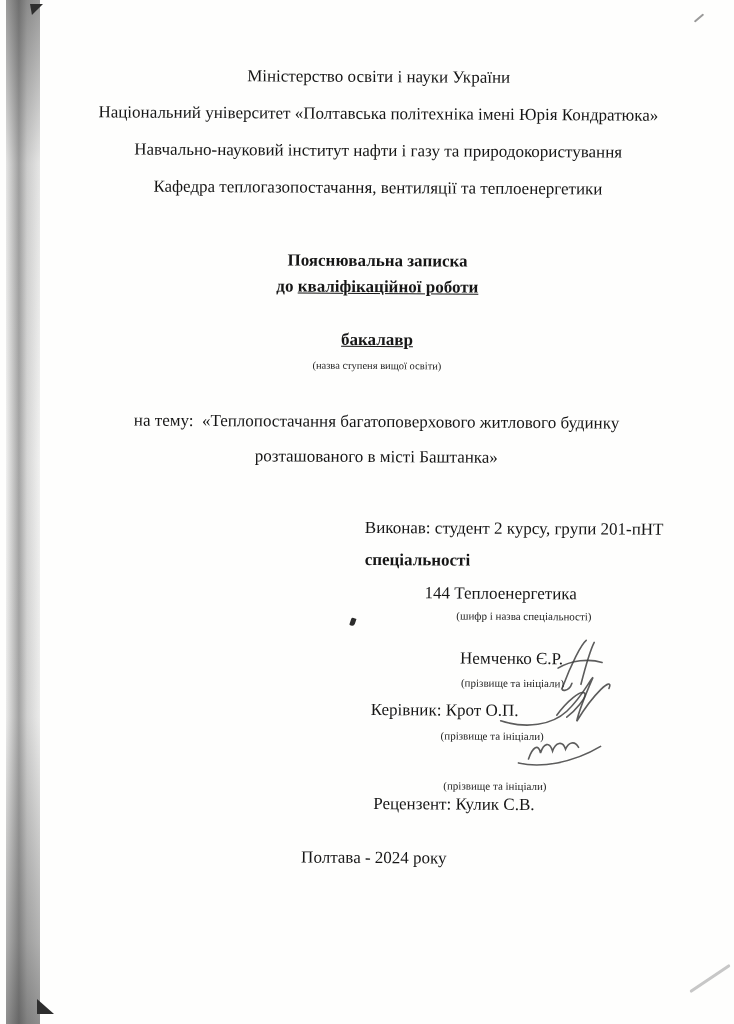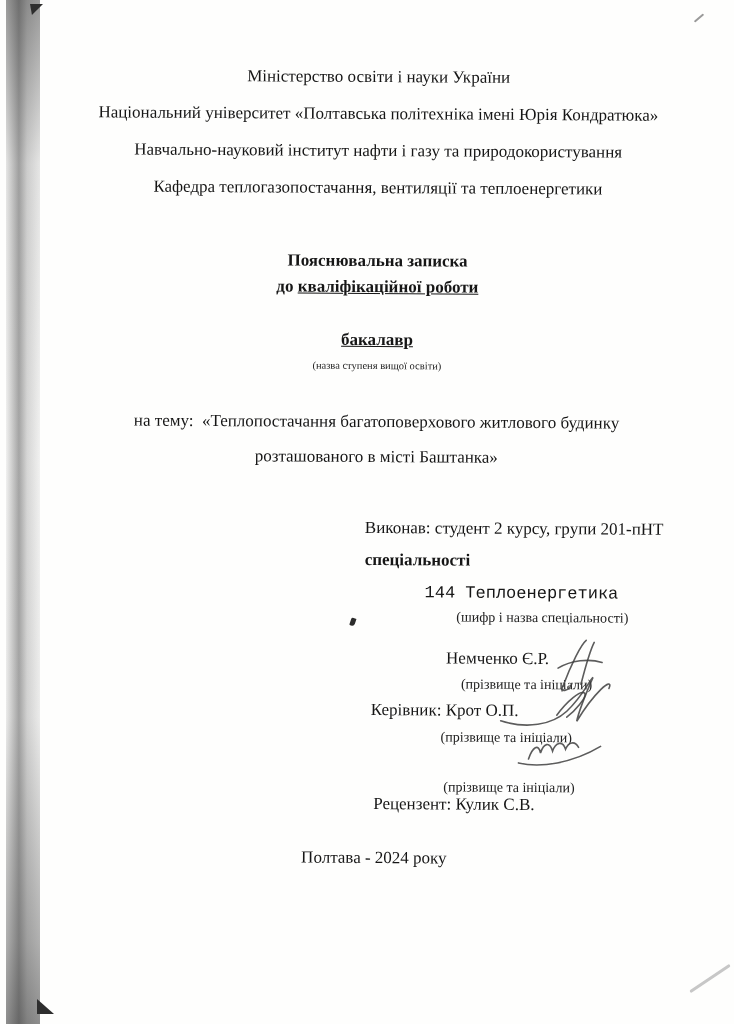--- a/index.html
+++ b/index.html
@@ -37,26 +37,26 @@
   .degree-name{top:330px;font-size:17px;font-weight:bold;}
   .degree-name .u{text-decoration:underline;font-family:Liberation Serif, serif;}
   .degree-caption{top:360px;font-size:10.5px;color:#222;}
   .topic-block{top:404px;font-size:17px;line-height:35px;}
   .topic-block .t-line{white-space:pre-wrap;}
   .footer-line{top:848px;font-size:17px;}
   .u{text-decoration:underline;}
 
   .credits{position:absolute;left:365px;top:518px;width:345px;font-size:17px;}
   .credits .row{position:absolute;white-space:nowrap;}
-  .cap{font-size:14px;color:#222;}
+  .cap{font-size:11px;color:#222;}
   .r-perf1{left:0;top:0;}
   .r-perf2{left:0;top:32px;font-weight:bold;}
-  .r-spec{left:60px;top:65px;font-family:Liberation Mono, monospace;}
+  .r-spec{left:60px;top:65px;}
   .r-speccap{left:92px;top:91px;}
-  .r-student{left:82px;top:130px;text-align:right;}
+  .r-student{left:96px;top:130px;text-align:right;}
   .r-studentcap{left:97px;top:158px;}
   .r-superv{left:7px;top:182px;}
   .r-supervcap{left:77px;top:211px;}
   .r-review{left:10px;top:232px;margin-top:44px;}
   .r-reviewcap{left:80px;top:261px;}
 
   .sig{position:absolute;}
   .sig path{fill:none;stroke:#3f3f3f;stroke-width:1.6;stroke-linecap:round;opacity:.85;}
   .sig1{left:542px;top:633px;}
   .sig2{left:498px;top:670px;}

